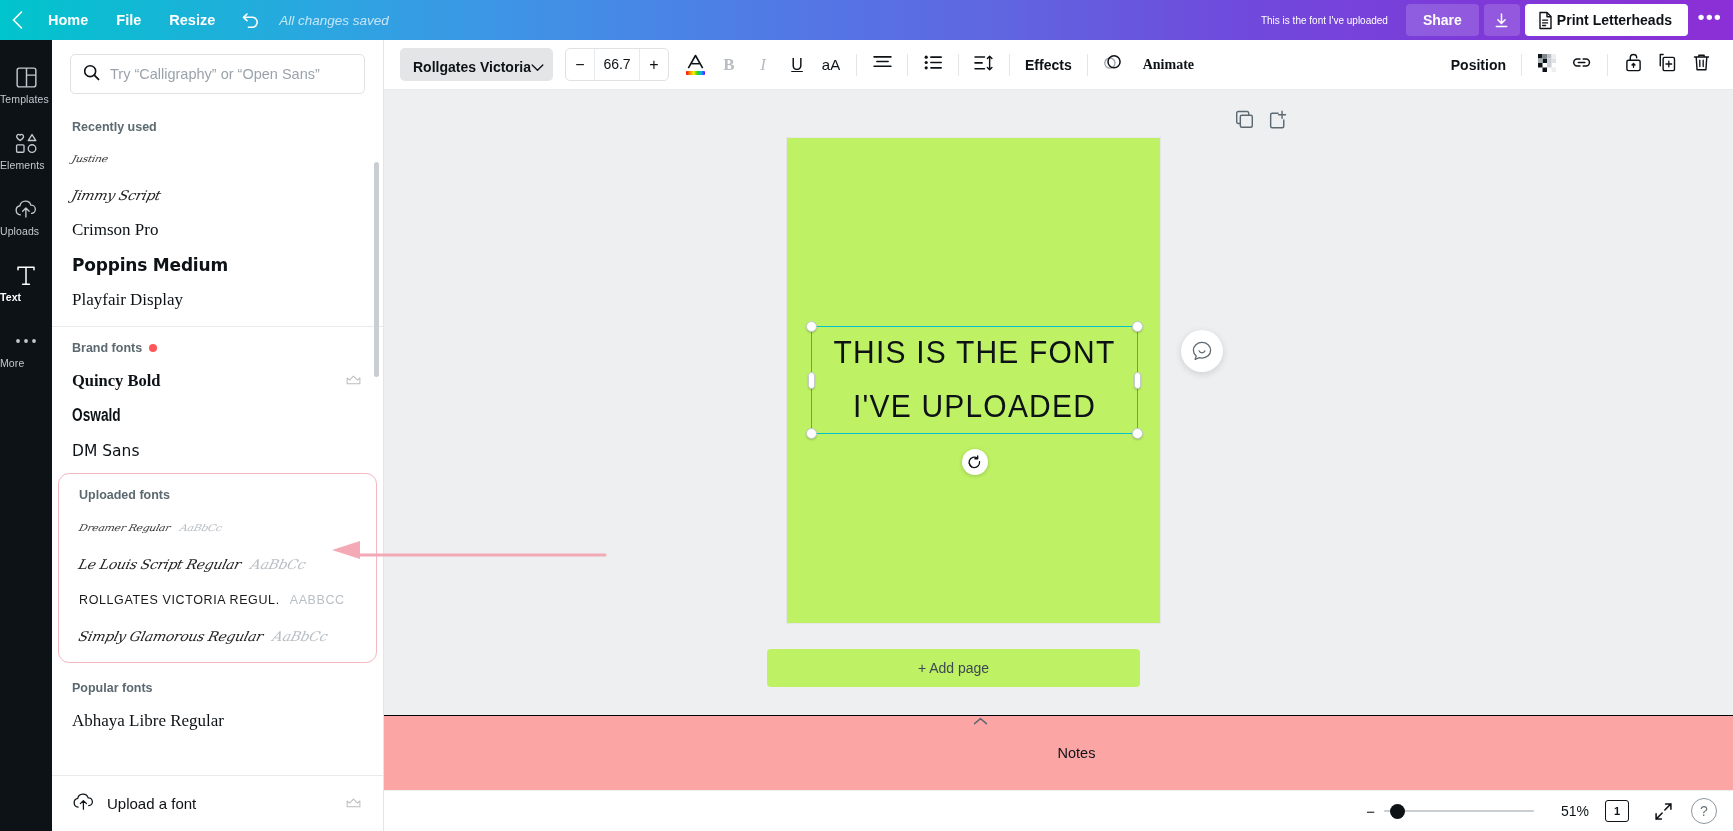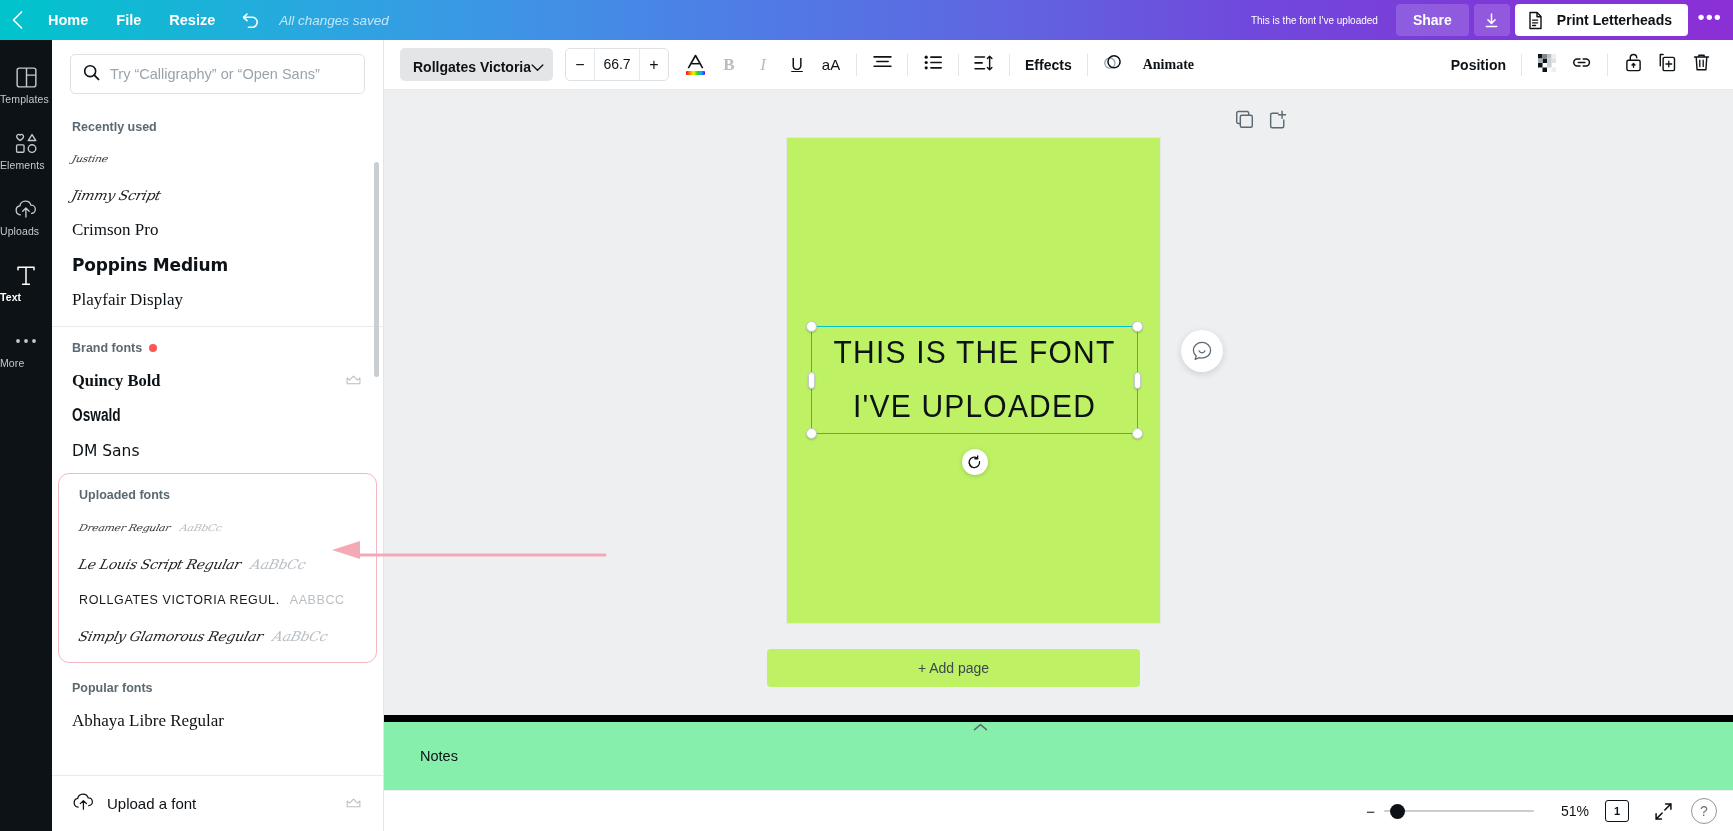--- a/index.html
+++ b/index.html
@@ -63,21 +63,21 @@
   .tb-dl {
     width: 36px; height: 32px; border-radius: 4px;
     background: rgba(255,255,255,0.16);
     display:flex; align-items:center; justify-content:center;
     cursor: pointer; margin-right: 5px;
   }
   .tb-print {
     background: #ffffff; color: #0d1216;
     font-size: 14px; font-weight: 600;
     height: 32px; padding: 0 16px 0 12px; border-radius: 4px;
-    display: flex; align-items: center; gap: 13px;
+    display: flex; align-items: center; gap: 3px;
     cursor: pointer; margin-right: 5px; white-space: nowrap;
   }
   .tb-more {
     width: 34px; height: 32px;
     display:flex; align-items:center; justify-content:center;
     color:#fff; font-size: 19px; letter-spacing: 1.5px;
     cursor: pointer; font-weight: 700; padding-bottom: 7px;
   }
 
   
@@ -318,22 +318,22 @@
     width: 373px; height: 38px;
     background: #bef264; border-radius: 4px;
     display:flex; align-items:center; justify-content:center;
     font-size: 14px; color:#3d4852; cursor: pointer;
   }
 
   
   .notesbar {
     position: absolute; top: 715px; left: 384px;
     width: 1349px; height: 75px;
-    background: #86efac; border-top: 7px solid #000000;
-    display:flex; align-items:center; padding-left: 36px;
+    background: #fca5a5; border-top: 1px solid #000000;
+    display:flex; align-items:center; padding-left: 36px; justify-content: center;
   }
   .notes-label { font-size: 14.5px; color: #0d1216; cursor: pointer; }
   .notes-chev {
     position: absolute; top: 1px; left: 50%;
     transform: translateX(-50%); margin-left: -78px;
     width: 40px; height: 16px;
     display:flex; align-items:flex-start; justify-content:center;
     cursor: pointer;
   }
 

